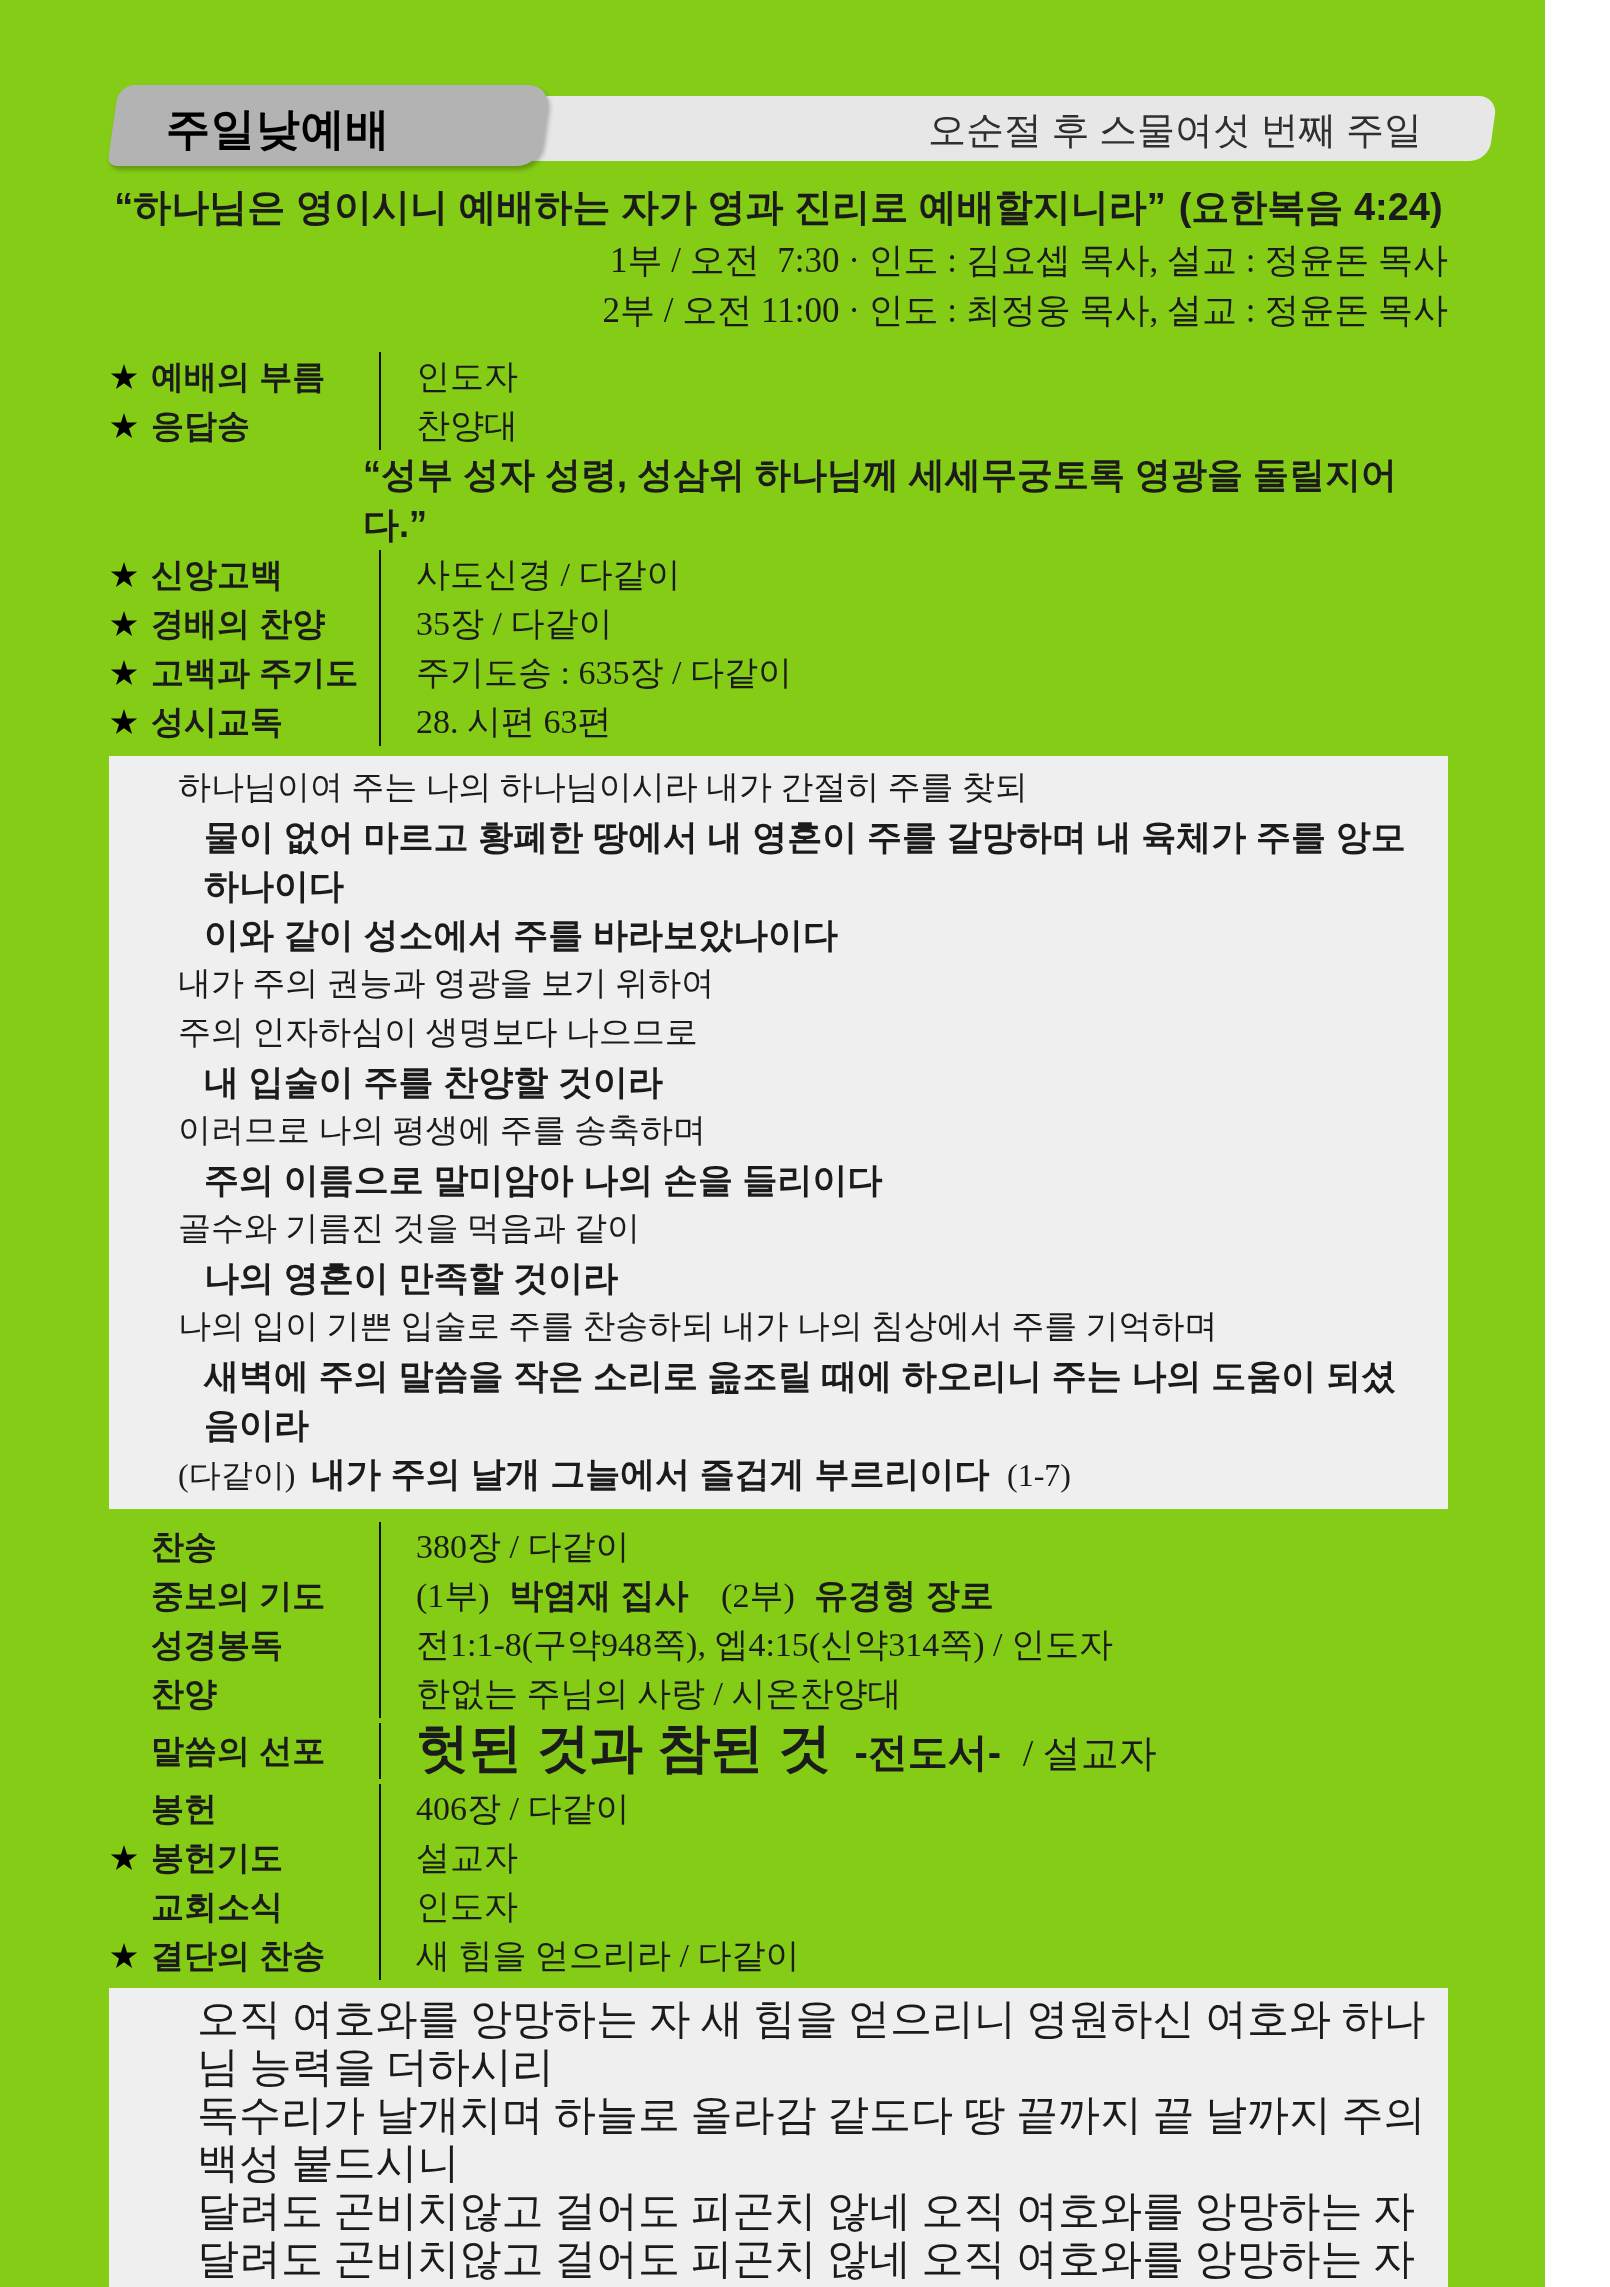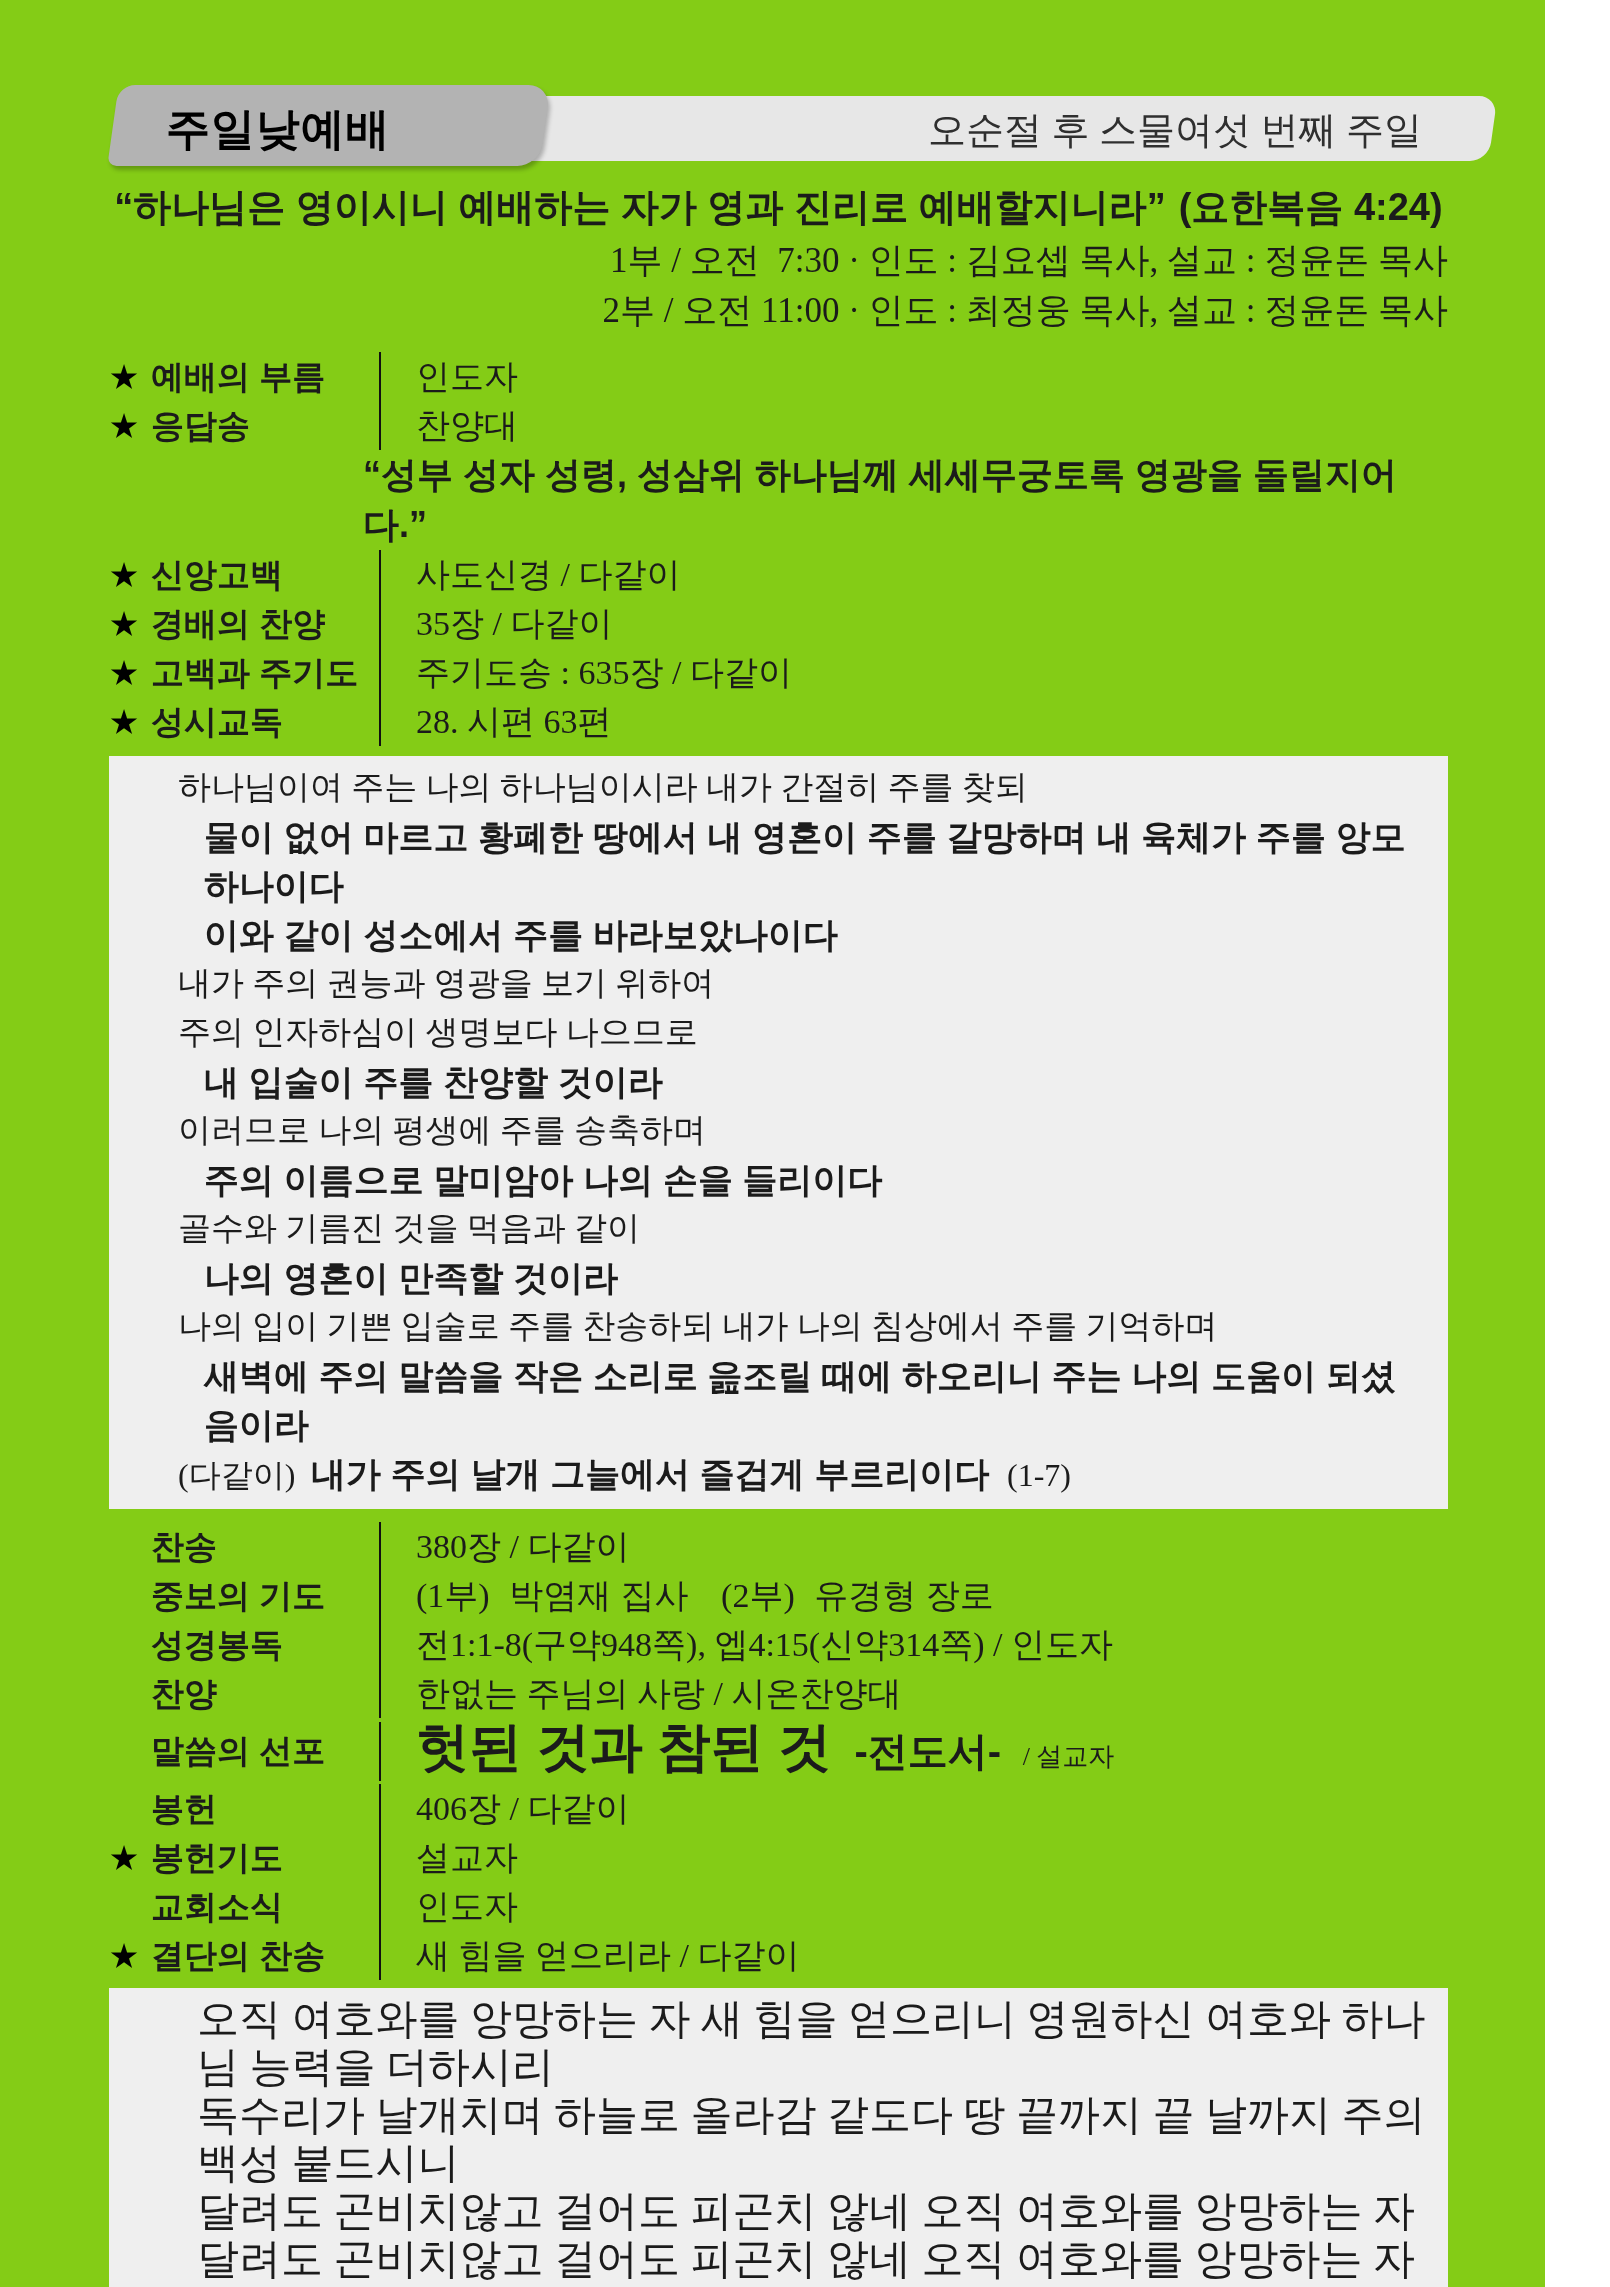--- a/index.html
+++ b/index.html
@@ -28,24 +28,24 @@
   
   .order{margin-top:16.6px;}
   .row{display:flex;align-items:center;min-height:49px;}
   .row .star{width:42px;font-size:30px;line-height:49px;color:#000;}
   .row .label{width:228px;font-family:"Liberation Sans",sans-serif;font-weight:bold;
               font-size:33px;line-height:46px;}
   .row .content{flex:1;border-left:2.8px solid #111;padding-left:35px;font-size:34px;line-height:49px;}
   .row.tall{min-height:66px;}
   .response{margin:0 0 0 254px;font-family:"Liberation Sans",sans-serif;font-weight:bold;
             font-size:36px;line-height:50px;}
-  .bname{font-family:"Liberation Sans",sans-serif;font-weight:normal;}
+  .bname{font-family:"Liberation Sans",sans-serif;font-weight:bold;}
   .sermon-title{font-family:"Liberation Sans",sans-serif;font-weight:bold;font-size:53px;}
   .sermon-book{font-family:"Liberation Sans",sans-serif;font-weight:bold;font-size:40px;margin-left:14.8px;}
-  .sermon-speaker{font-size:26px;margin-left:13px;margin-top:27px;}
+  .sermon-speaker{font-size:38px;margin-left:13px;margin-top:27px;}
 
   
   .gray{background:#efefef;margin-top:9.2px;padding:7.4px 18.5px 9.2px 69px;}
   .gray .line{font-size:33px;line-height:49px;}
   .gray .line.b{font-family:"Liberation Sans",sans-serif;font-weight:bold;font-size:35px;margin-left:26px;}
   .gray .line .pre, .gray .line .suf{font-family:"Liberation Serif",serif;font-weight:normal;font-size:32px;}
   .gray .line .bt{font-family:"Liberation Sans",sans-serif;font-weight:bold;font-size:35px;margin:0 9.2px 0 7.4px;}
   .gray2{background:#efefef;margin-top:7.4px;padding:7.4px 18.5px 7.4px 88px;}
   .gray2 .line{font-size:42px;line-height:48px;}
 

